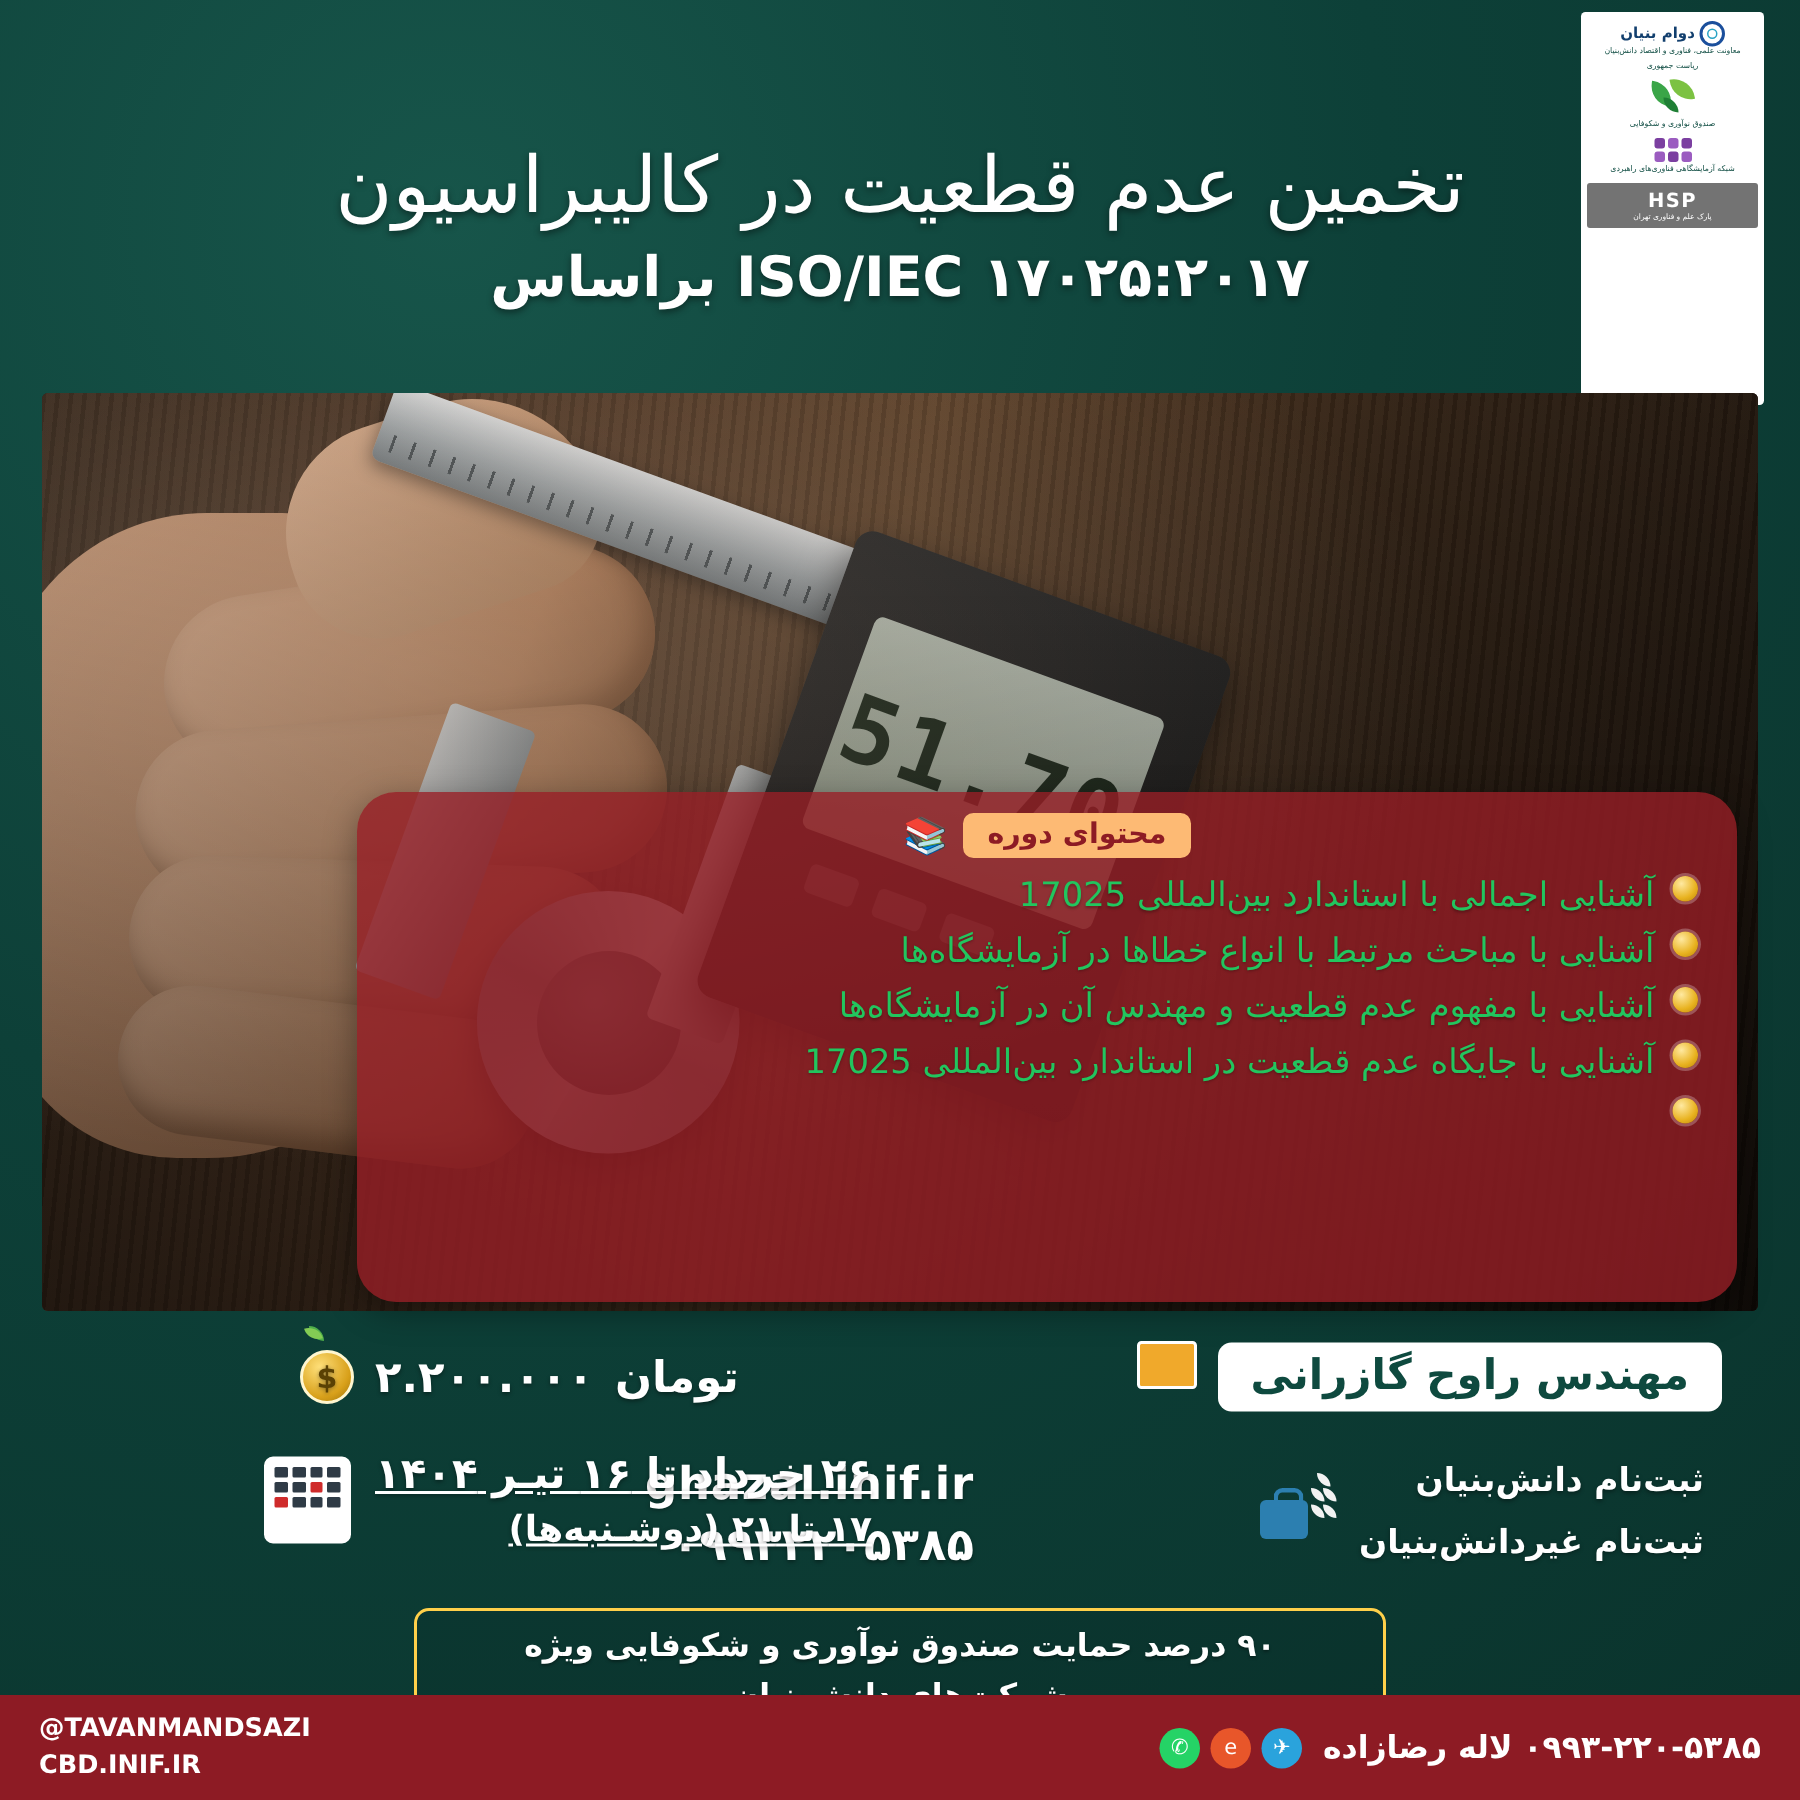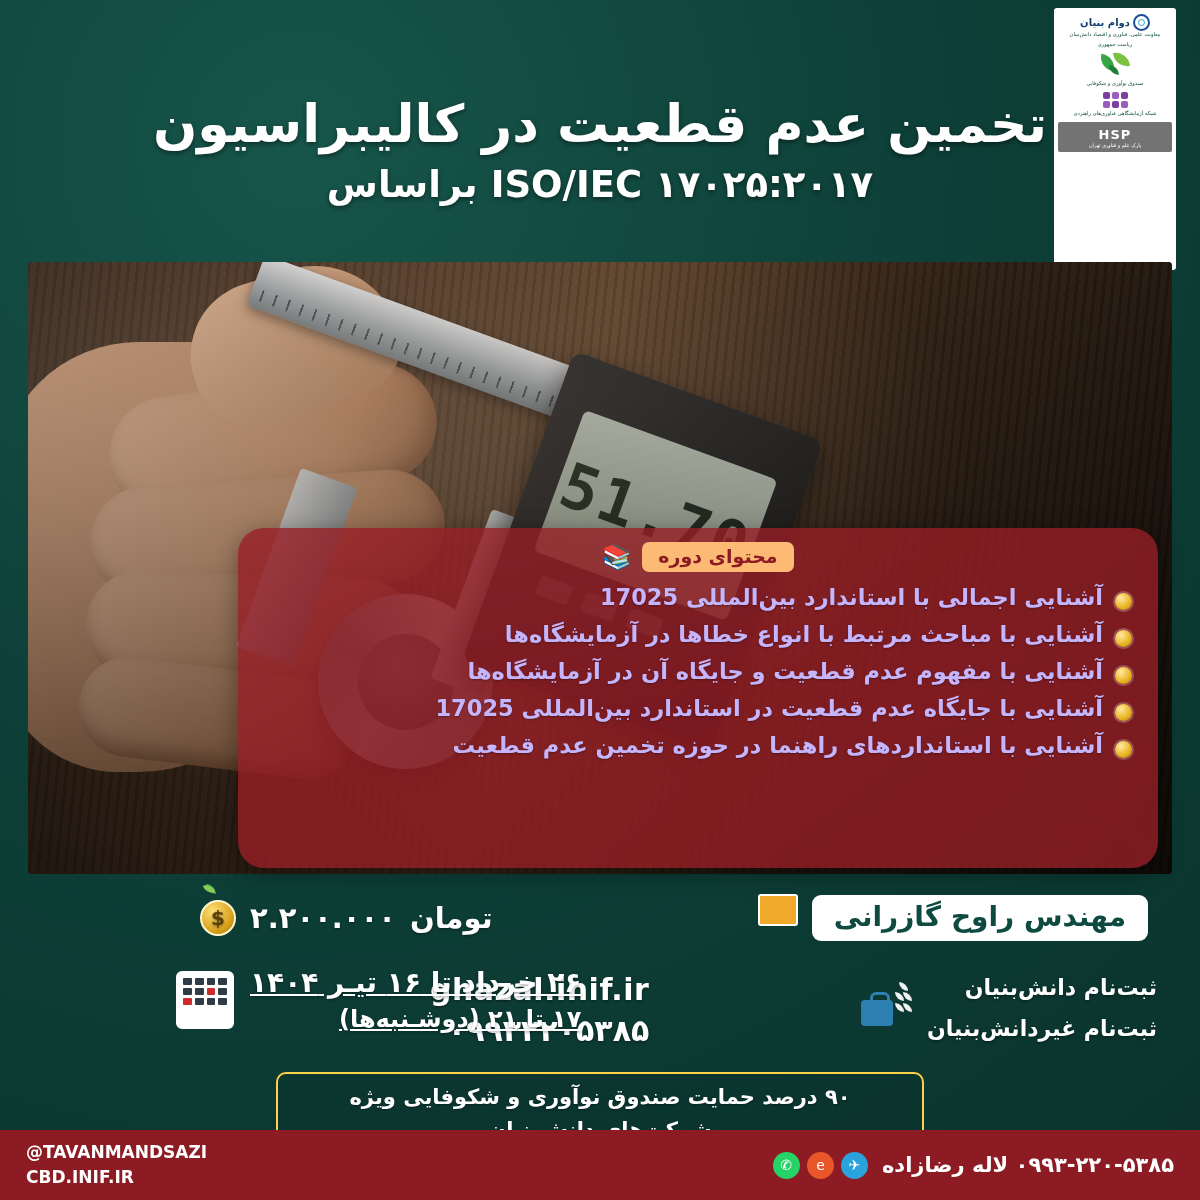--- a/index.html
+++ b/index.html
@@ -68,21 +68,21 @@
     letter-spacing: 1px;
   }
   .hsp-band small { display:block; font-size:5px; font-weight:normal; letter-spacing:0; }
 
   
   .headline {
     position: absolute; top: 92px; right: 150px; left: 150px;
     text-align: center; color: #fff;
   }
   .headline h1 {
-    font-size: 52px; font-weight: bold; line-height: 1.25;
+    font-size: 52px; font-weight: normal; line-height: 1.25;
     letter-spacing: -.5px;
     text-shadow: 0 2px 5px rgba(0,0,0,.45);
   }
   .headline h2 {
     margin-top: 6px;
     font-size: 37px; font-weight: bold; color: #fff;
     text-shadow: 0 2px 5px rgba(0,0,0,.45);
   }
   .headline h2 .ltr { direction: ltr; unicode-bidi: isolate; }
 
@@ -201,22 +201,22 @@
     display: flex; align-items: center; justify-content: center; gap: 10px;
     margin-bottom: 6px;
   }
   .card-title .label {
     background: #fdba74; color: #8d1b24; font-weight: bold; font-size: 19px;
     padding: 3px 16px 5px; border-radius: 7px;
   }
   .books { font-size: 24px; line-height: 1; }
   .bullets { list-style: none; }
   .bullets li {
-    display: flex; align-items: flex-end; gap: 12px;
-    color: #c4b5fd; font-size: 22.5px; font-weight: bold;
+    display: flex; align-items: flex-start; gap: 12px;
+    color: #22c55e; font-size: 22.5px; font-weight: normal;
     padding: 5.5px 0; text-shadow: 0 1px 2px rgba(0,0,0,.3);
   }
   .bullets li .dot {
     flex: 0 0 auto; width: 17px; height: 17px; border-radius: 50%;
     background: radial-gradient(circle at 35% 30%, #ffe9a0, #e8b21f 60%, #b9830c);
     box-shadow: 0 0 0 2px rgba(255,255,255,.25);
   }
   .bullets li .txt { white-space: nowrap; }
 
   
@@ -257,21 +257,21 @@
     border: 2px solid #fff6cf;
   }
   .sprout {
     position: absolute; left: 196px; top: 884px; width: 20px; height: 16px;
   }
   .sprout i{ position:absolute; width:10px; height:10px; background:#4fae4a; border-radius:0 10px 0 10px;}
   .sprout i:nth-child(2){ left:8px; background:#84cc54; transform: rotate(-18deg);}
 
   
   .reg {
-    position: absolute; right: 43px; top: 968px;
+    position: absolute; right: 64px; top: 968px;
     display: flex; align-items: center; gap: 14px;
   }
   .reg-labels { text-align: right; color: #fff; font-weight: bold; font-size: 22px; line-height: 1.85; text-shadow: 0 1px 3px rgba(0,0,0,.4);}
   .reg-icon { width: 56px; height: 62px; position: relative; }
   .reg-icon .bag {
     position: absolute; left: 4px; top: 22px; width: 32px; height: 26px;
     background: #2c7fb0; border-radius: 4px;
   }
   .reg-icon .bag:before{
     content:""; position:absolute; left:9px; top:-8px; width:14px; height:10px;
@@ -433,29 +433,28 @@
       <li>
         <span class="dot"></span>
         <span class="txt">آشنایی اجمالی با استاندارد بین‌المللی 17025</span>
       </li>
       <li>
         <span class="dot"></span>
         <span class="txt">آشنایی با مباحث مرتبط با انواع خطاها در آزمایشگاه‌ها</span>
       </li>
       <li>
         <span class="dot"></span>
-        <span class="txt">آشنایی با مفهوم عدم قطعیت و جایگاه آن در آزمایشگاه‌ها</span>
+        <span class="txt">آشنایی با مفهوم عدم قطعیت و مهندس آن در آزمایشگاه‌ها</span>
       </li>
       <li>
         <span class="dot"></span>
         <span class="txt">آشنایی با جایگاه عدم قطعیت در  استاندارد بین‌المللی 17025</span>
       </li>
       <li>
         <span class="dot"></span>
-        <span class="txt">آشنایی با استانداردهای راهنما در حوزه تخمین عدم قطعیت</span>
       </li>
     </ul>
   </div>
 
   <div class="presenter">
     <span class="name">مهندس راوح گازرانی</span>
     <span class="presenter-icon">
       <span class="board"></span>
       <span class="person"><span class="head"></span><span class="body"></span></span>
     </span>

